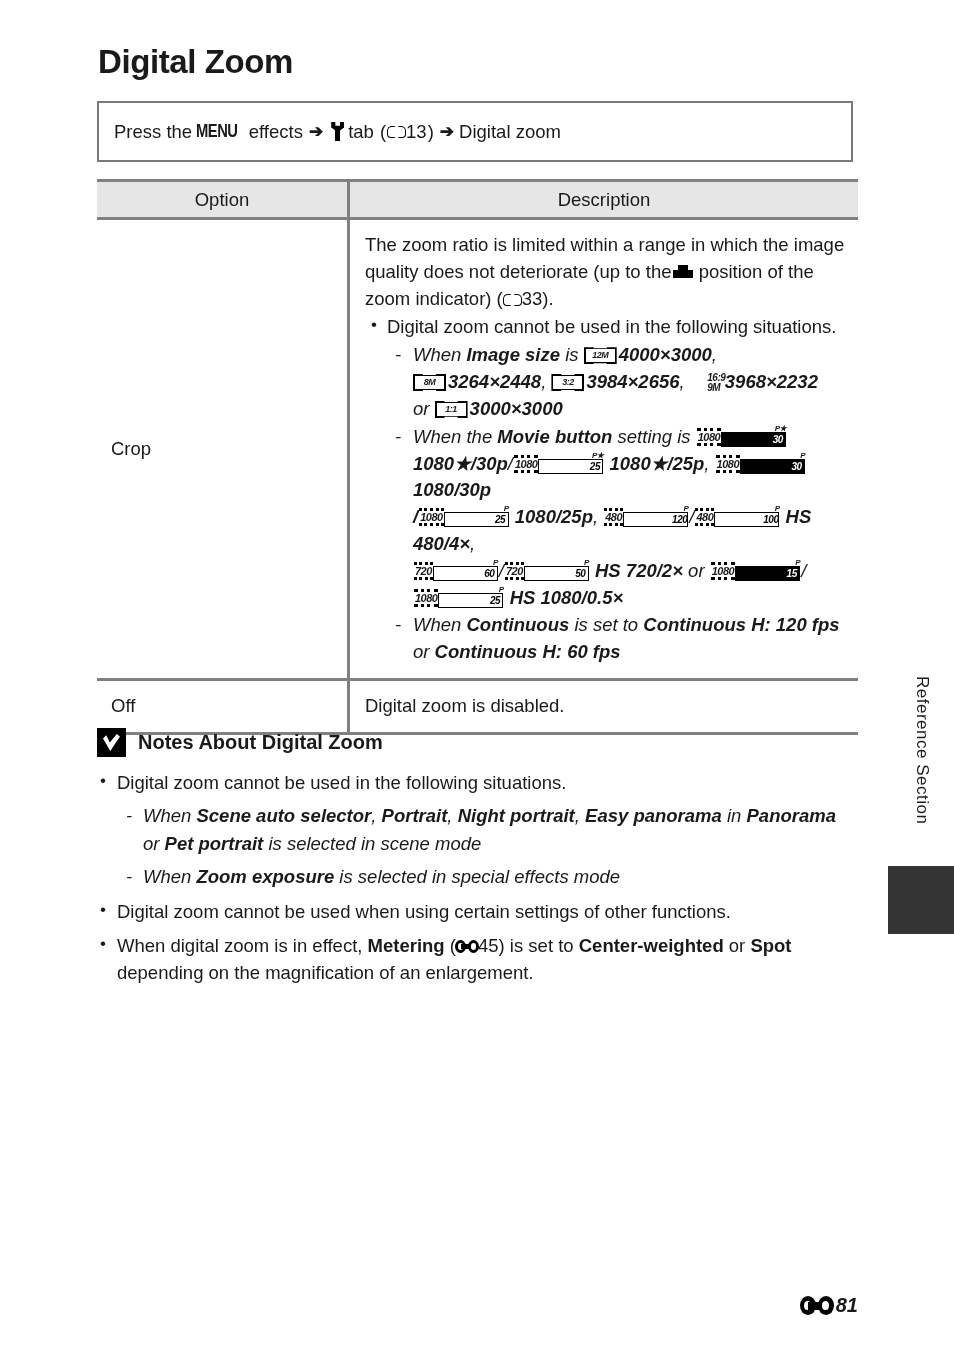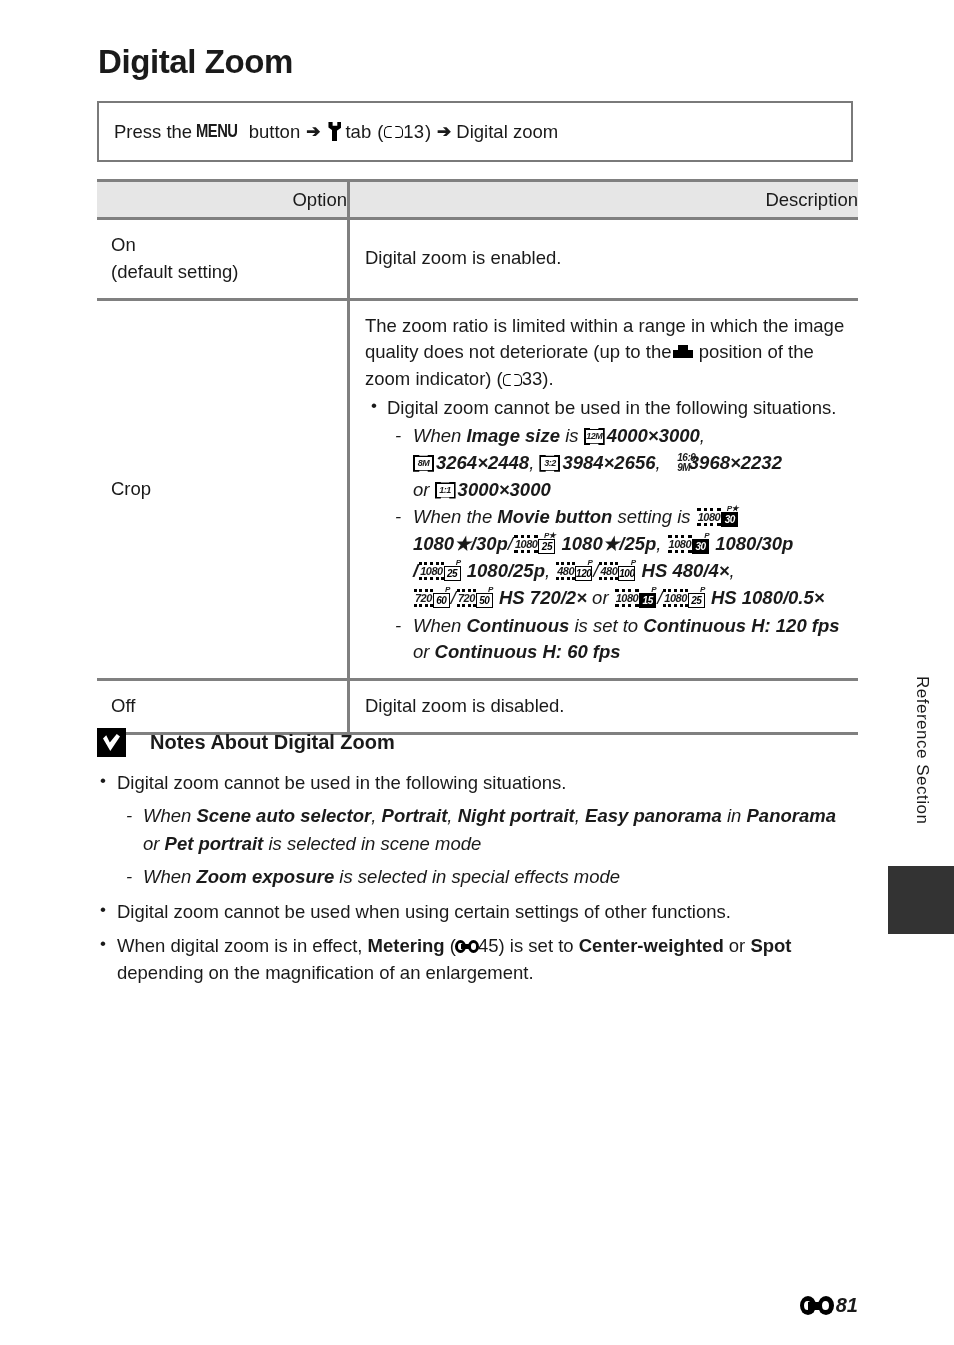--- a/index.html
+++ b/index.html
@@ -121,21 +121,21 @@
     border-right: none;
     vertical-align: top;
     padding: 0;
   }
   .opt-table thead th {
     background: #e6e6e6;
     border-top: 3px solid #808080;
     border-bottom: 3px solid #808080;
     font-size: 18.5px;
     font-weight: normal;
-    text-align: right;
+    text-align: center;
     height: 35px;
     line-height: 35px;
     margin-top: 16px;
   }
   .col-opt { width: 250px; }
   .col-desc { width: 508px; }
   .cell-divider { border-left: 3px solid #808080 !important; }
 
   .opt-table tbody td {
     border-bottom: 3px solid #808080;
@@ -179,21 +179,21 @@
     position: absolute;
     left: 8px;
     top: 0px;
   }
 
   
   
   .is-ico {
     display: inline-block;
     position: relative;
-    width: 21px;
+    width: 33px;
     height: 17px;
     vertical-align: -3px;
     margin: 0 2px 0 0;
     font-weight: bold;
   }
   .is-ico .frm {
     position: absolute;
     inset: 0;
     border: 2px solid #000;
     box-sizing: border-box;
@@ -243,20 +243,21 @@
     background: #000;
     color: #fff;
     font-size: 10px;
     line-height: 13px;
     text-align: center;
     letter-spacing: -0.5px;
     vertical-align: top;
     margin-top: 4px;
     border: 1.5px solid #000;
     box-sizing: content-box;
+    padding-left: 48px;
   }
   .mv-ico .badge.inv {
     background: #fff;
     color: #000;
   }
   .mv-ico .pstar {
     position: absolute;
     right: 0px;
     top: -3px;
     font-size: 8px;
@@ -291,21 +292,20 @@
 
   
   .notes-head {
     position: absolute;
     left: 97px;
     top: 728px;
     display: flex;
     align-items: center;
     font-size: 20px;
     font-weight: bold;
-    gap: 12px;
   }
   .check-ico {
     width: 29px;
     height: 29px;
     background: #000;
     position: relative;
     margin-right: 12px;
     flex: none;
   }
   .check-ico::before {
@@ -405,50 +405,41 @@
   .page-num .e-ico .kb::after { left: 4.5px; top: 5px; width: 7px; height: 9px; }
 </style>
 </head>
 <body>
 
 <div class="page-title">Digital Zoom</div>
 
 <div class="menu-path">
   <span class="seg">Press the</span>
   <span class="menu-word">MENU</span>
-  <span class="seg">button</span>
+  <span class="seg">effects</span>
   <span class="arrow-gl">➔</span>
   <span class="wrench-ico"></span>
   <span class="seg">tab</span>
   <span class="seg" style="margin-left:5px">(</span>
   <span class="book-ico"></span>
   <span class="seg">13</span>
   <span class="seg">)</span>
   <span class="arrow-gl">➔</span>
   <span class="seg">Digital zoom</span>
 </div>
 
 <table class="opt-table">
   <thead>
     <tr>
       <th class="col-opt">Option</th>
       <th class="col-desc cell-divider">Description</th>
     </tr>
   </thead>
   <tbody>
 
-    <tr>
-      <td class="opt-name">
-        <div>On</div>
-        <div>(default setting)</div>
-      </td>
-      <td class="desc mid cell-divider">
-        <p>Digital zoom is enabled.</p>
-      </td>
-    </tr>
 
     <tr>
       <td class="opt-name mid">Crop</td>
       <td class="desc cell-divider">
         <p>
           <span>The zoom ratio is limited within a range in which the image quality does not deteriorate (up to the</span><span class="zi-ico"></span>
           <span>position of the zoom indicator) (</span><span class="book-ico"></span><span>33</span><span>).</span>
         </p>
         <ul class="bul">
           <li>

